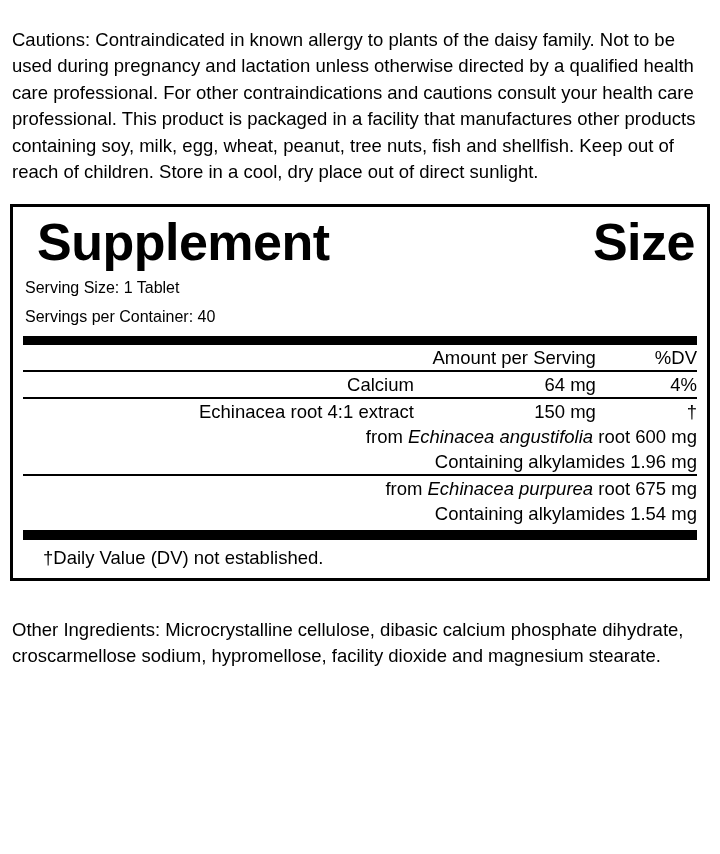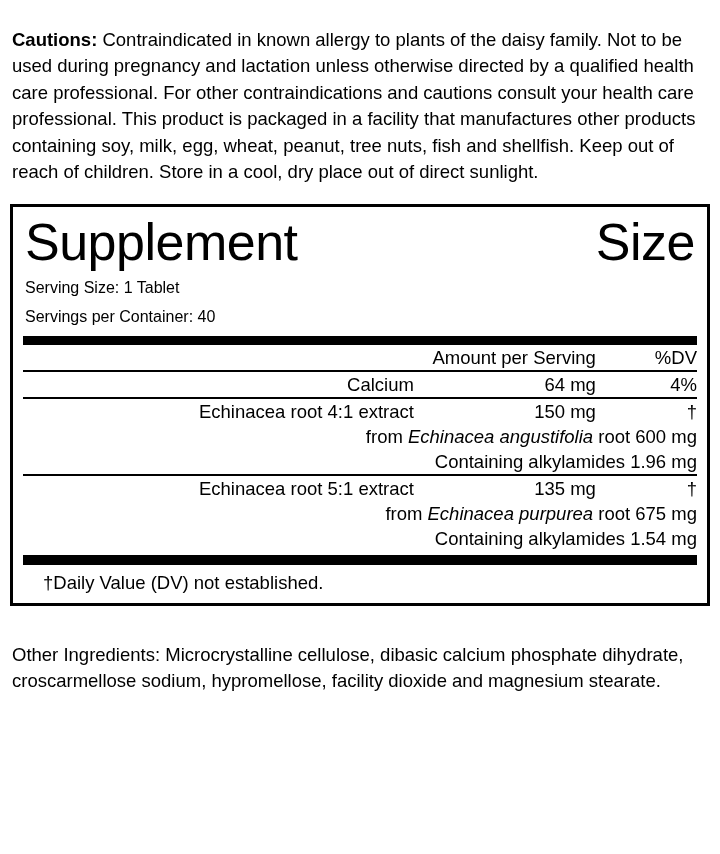--- a/index.html
+++ b/index.html
@@ -23,39 +23,40 @@
   }
 
   
   .cautions {
     font-size: 18.5px;
     line-height: 26.5px;
     padding: 8px 2px 0 2px;
     text-align: left;
   }
   .cautions .lead {
-    font-weight: bold;
+    font-weight: normal;
     text-align: center;
   }
 
   
   .sf-panel {
     margin-top: 14px;
     border: 3px solid #000;
     padding: 4px 10px 8px 10px;
     box-sizing: border-box;
   }
   .sf-title {
     font-size: 52px;
     line-height: 58px;
-    font-weight: normal;
+    font-weight: bold;
     letter-spacing: -0.5px;
     display: flex;
     justify-content: space-between;
     padding: 2px 2px 0 2px;
+    margin-left: 12px;
   }
   .sf-serving {
     font-size: 16px;
     line-height: 25px;
     padding: 4px 2px 0 2px;
   }
 
   .rule-thick {
     height: 9px;
     background: #000;
@@ -189,25 +190,20 @@
             <span class="indent1"><span>Containing alkylamides 1.96 mg</span></span>
           </td>
         </tr>
       </tbody>
     </table>
 
     <div class="sep-thin"></div>
 
     <table class="sf">
       <tbody>
-        <tr class="row-main">
-          <td class="col-name">Echinacea root 5:1 extract</td>
-          <td class="col-amt">135 mg</td>
-          <td class="col-dv">†</td>
-        </tr>
         <tr class="row-sub">
           <td class="col-name" colspan="3">
             <span class="indent1"><span>from </span><span class="italic">Echinacea purpurea</span><span> root 675 mg</span></span>
           </td>
         </tr>
         <tr class="row-sub">
           <td class="col-name" colspan="3">
             <span class="indent1"><span>Containing alkylamides 1.54 mg</span></span>
           </td>
         </tr>

